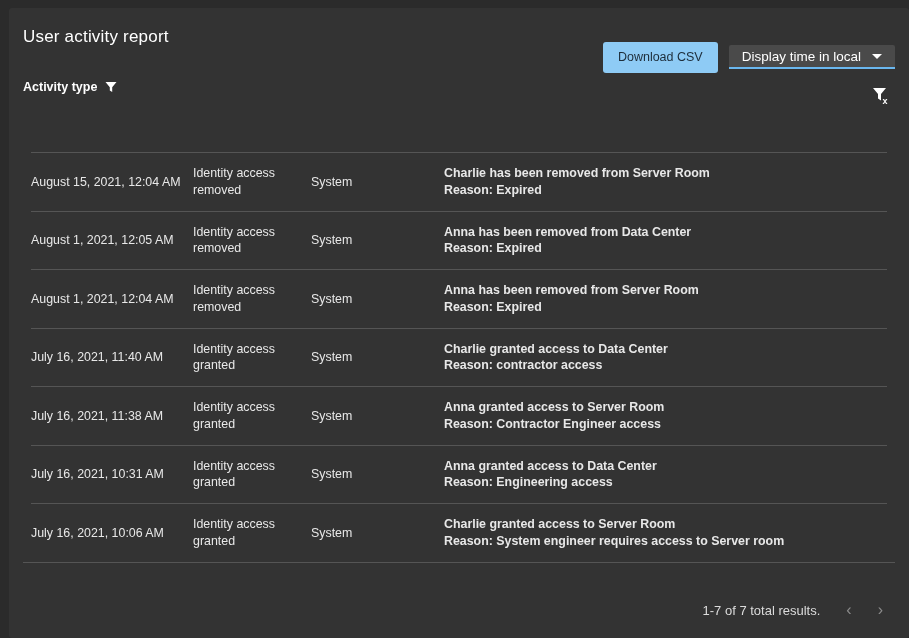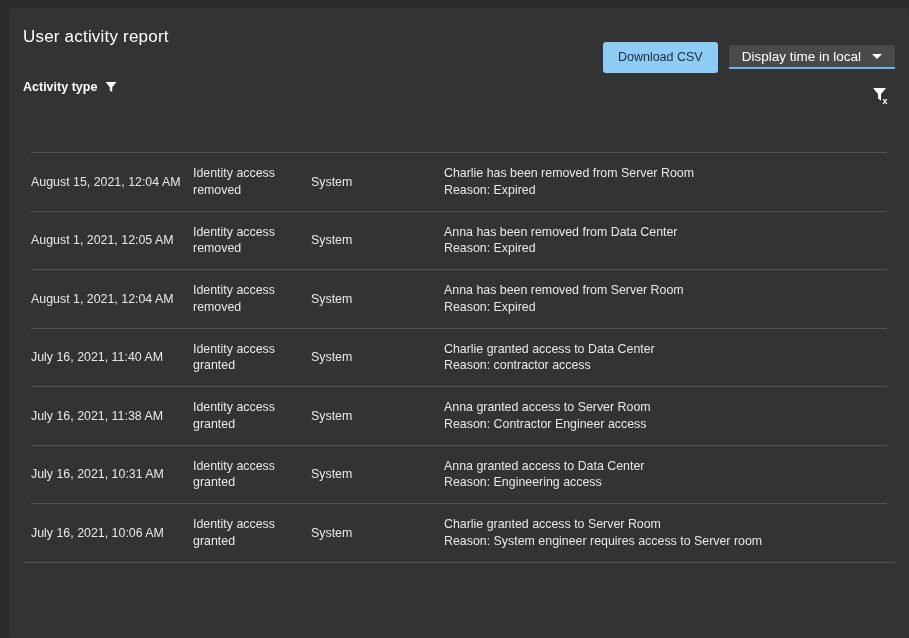--- a/index.html
+++ b/index.html
@@ -182,21 +182,21 @@
 
   .cell {
     font-size: 12.4px;
     color: #e8e8e8;
     line-height: 16.5px;
   }
 
   .cell-ts   { width: 162px; }
   .cell-act  { width: 130px; max-width: 118px; }
   .cell-perf { width: 133px; }
-  .cell-det  { flex: 1; padding-right: 10px; }
+  .cell-det  { flex: 1; padding-right: 10px; font-weight: bold; }
 
   .det-line2 { display: block; }
 
   .rows-end {
     margin: 0 14px;
     border-top: 1px solid #555555;
   }
 
   
   .tfoot {
@@ -337,15 +337,22 @@
         <div class="cell cell-perf">System</div>
         <div class="cell cell-det">
           <span>Charlie granted access to Server Room</span>
           <span class="det-line2">Reason: System engineer requires access to Server room</span>
         </div>
       </div>
 
       <div class="rows-end"></div>
     </div>
 
+    <div class="tfoot">
+      <div class="results-text">1-7 of 7 total results.</div>
+      <div class="pager">
+        <span class="chev">‹</span>
+        <span class="chev">›</span>
+      </div>
+    </div>
 
   </div>
 </div>
 
 </body></html>

